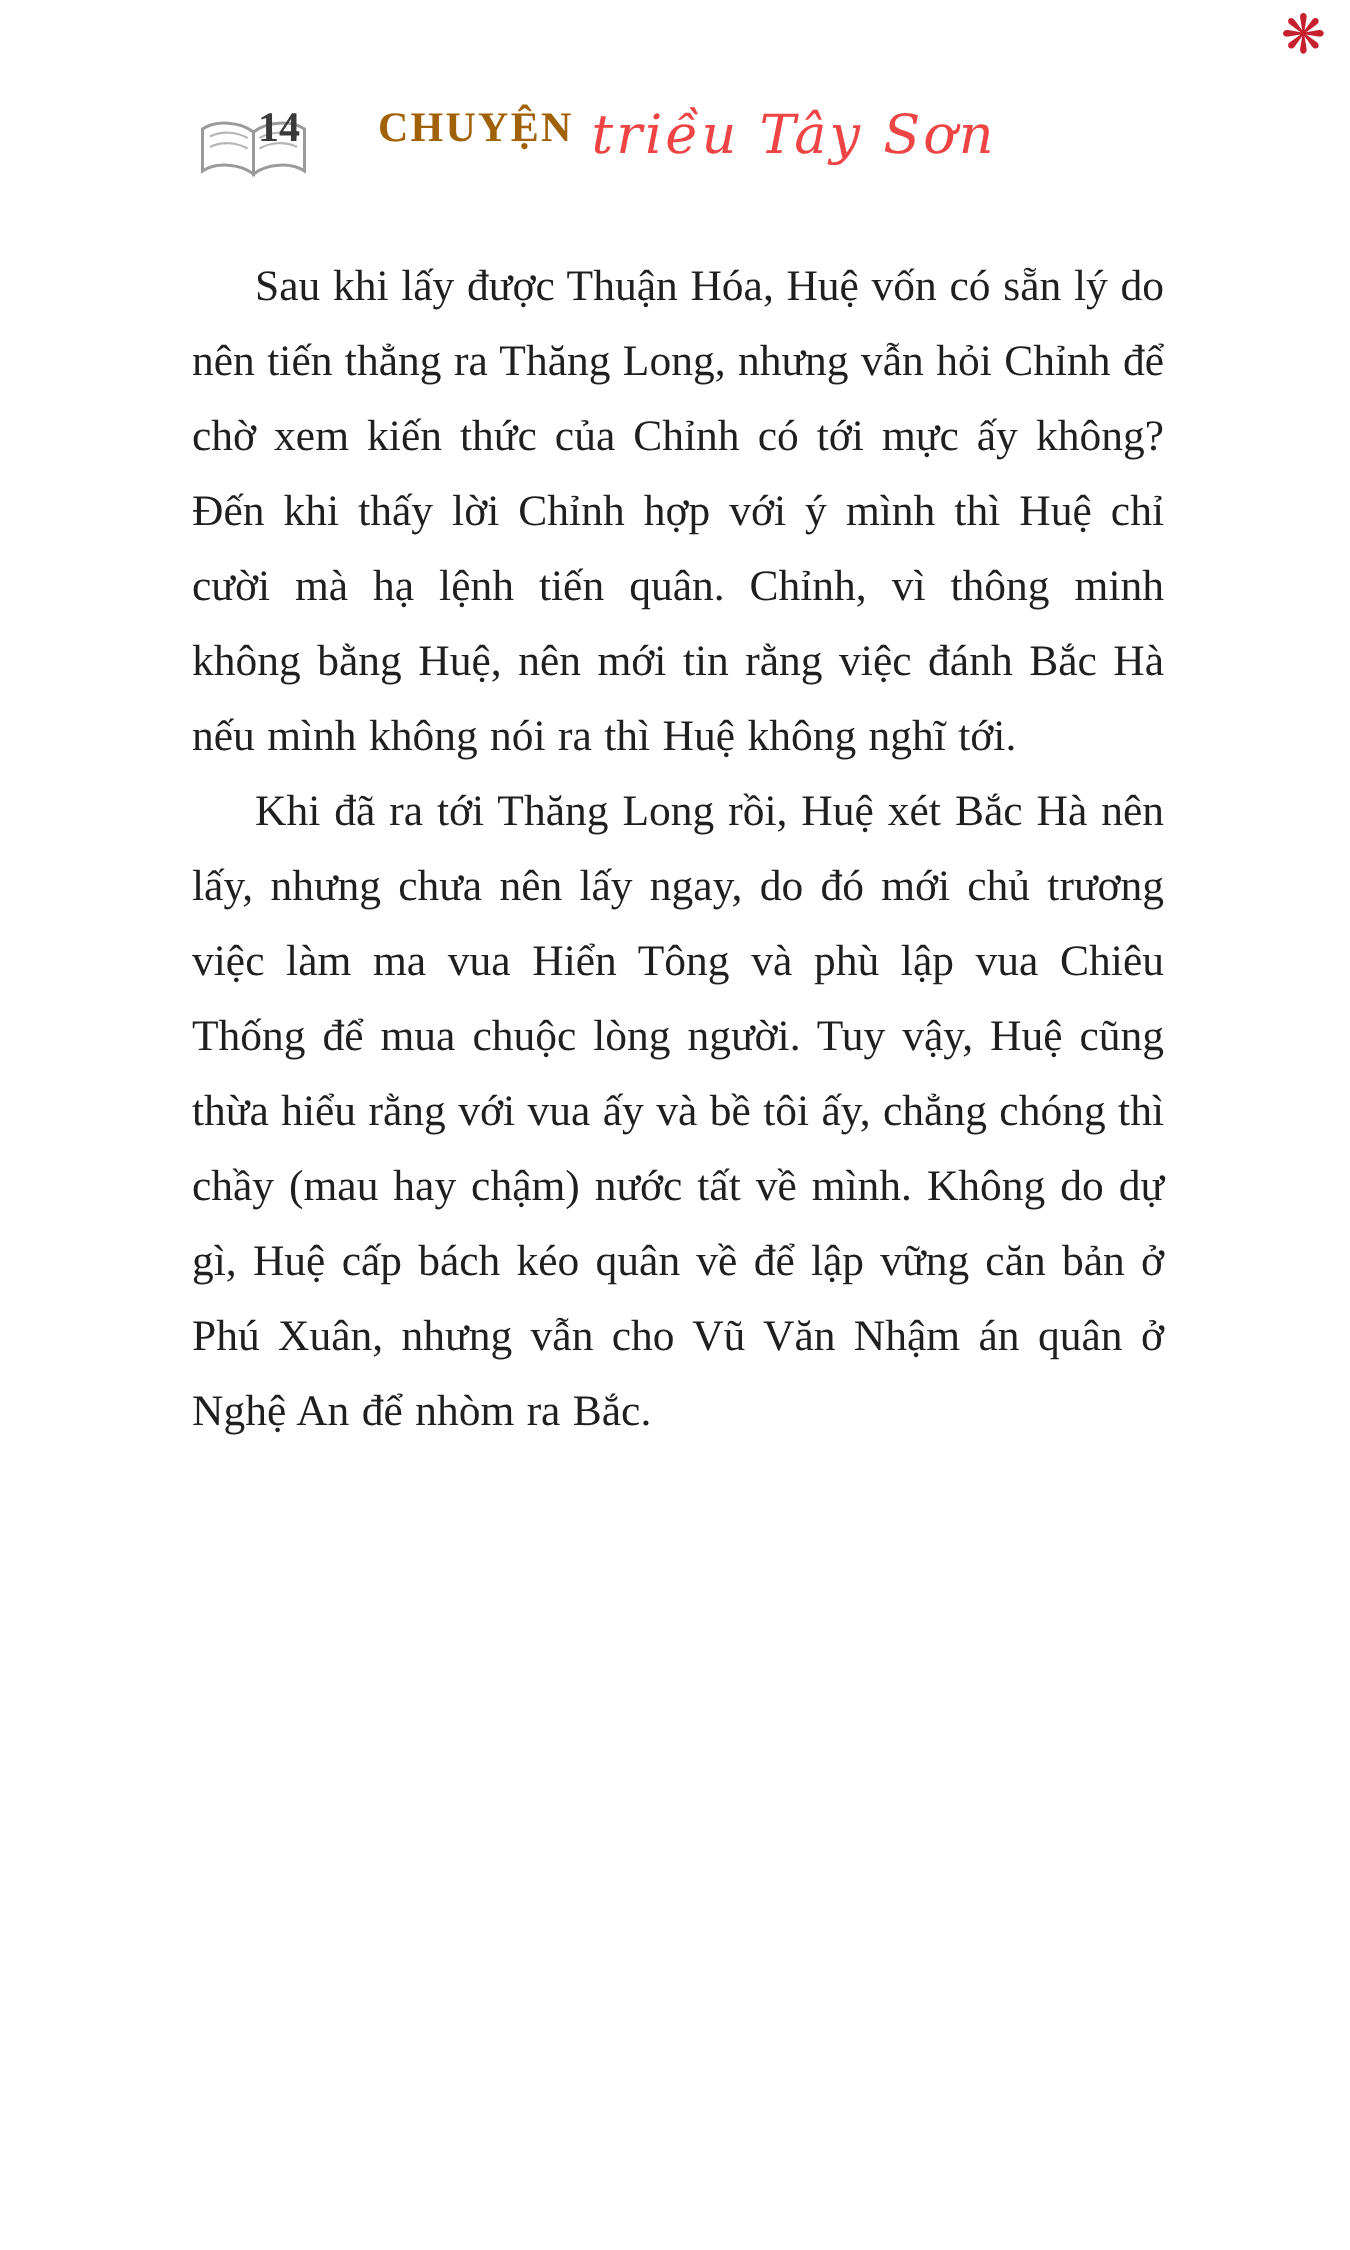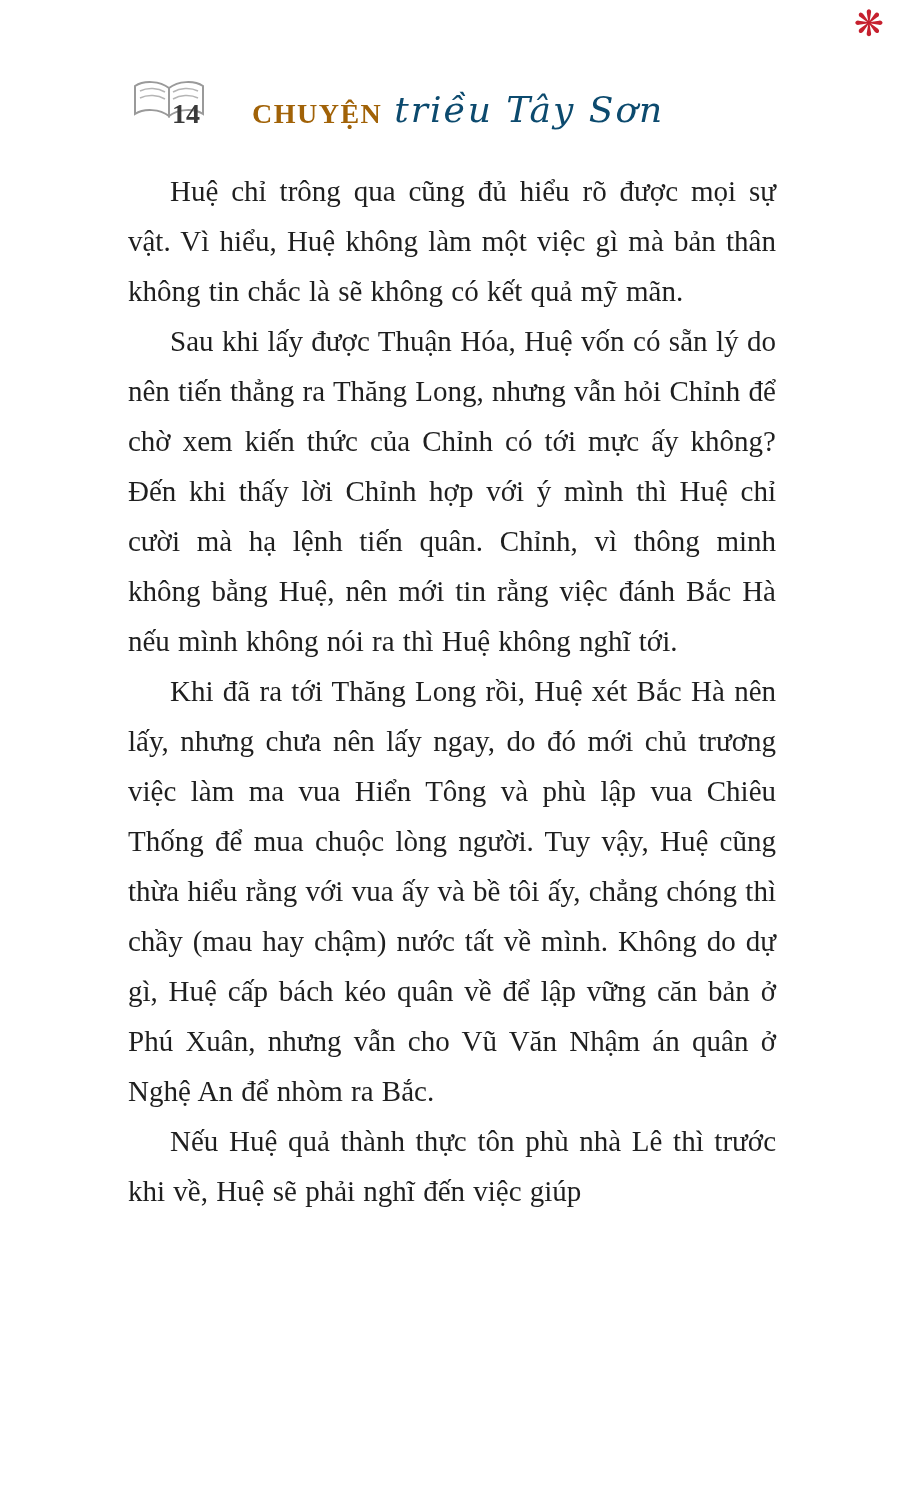--- a/index.html
+++ b/index.html
@@ -28,21 +28,21 @@
     color: #c6202e;
     font-family: "DejaVu Sans", sans-serif;
   }
   .page-header {
     position: absolute;
     top: 70px;
     left: 132px;
     right: 104px;
     height: 60px;
     display: flex;
-    align-items: flex-end;
+    align-items: flex-start;
   }
   .book-icon-wrap {
     position: relative;
     width: 74px;
     height: 48px;
     align-self: center;
     margin-right: -34px;
   }
   .book-icon-wrap svg {
     position: absolute;
@@ -62,21 +62,21 @@
     font-weight: bold;
     letter-spacing: 1.5px;
     color: #a16207;
     font-family: "Liberation Serif", serif;
     margin-right: 12px;
   }
   .title-script {
     font-size: 36px;
     font-style: italic;
     font-family: "DejaVu Serif", serif;
-    color: #0c4a6e;
+    color: #ef4444;
     letter-spacing: 2px;
   }
   .body-text {
     position: absolute;
     top: 166px;
     left: 128px;
     width: 648px;
     font-size: 29px;
     line-height: 50px;
     text-align: justify;
@@ -106,19 +106,17 @@
         <path d="M41 21 C 48 17, 58 16, 66 20" stroke="#b5b5b5" stroke-width="1.5"></path>
         <path d="M37 10 L 37 38" stroke="#9a9a9a" stroke-width="2"></path>
       </svg>
     </span>
     <span class="page-number">14</span>
     <span class="title-caps">CHUYỆN</span>
     <span class="title-script">triều Tây Sơn</span>
   </div>
 
   <div class="body-text">
-    <p>Huệ chỉ trông qua cũng đủ hiểu rõ được mọi sự vật. Vì hiểu, Huệ không làm một việc gì mà bản thân không tin chắc là sẽ không có kết quả mỹ mãn.</p>
     <p>Sau khi lấy được Thuận Hóa, Huệ vốn có sẵn lý do nên tiến thẳng ra Thăng Long, nhưng vẫn hỏi Chỉnh để chờ xem kiến thức của Chỉnh có tới mực ấy không? Đến khi thấy lời Chỉnh hợp với ý mình thì Huệ chỉ cười mà hạ lệnh tiến quân. Chỉnh, vì thông minh không bằng Huệ, nên mới tin rằng việc đánh Bắc Hà nếu mình không nói ra thì Huệ không nghĩ tới.</p>
     <p>Khi đã ra tới Thăng Long rồi, Huệ xét Bắc Hà nên lấy, nhưng chưa nên lấy ngay, do đó mới chủ trương việc làm ma vua Hiển Tông và phù lập vua Chiêu Thống để mua chuộc lòng người. Tuy vậy, Huệ cũng thừa hiểu rằng với vua ấy và bề tôi ấy, chẳng chóng thì chầy (mau hay chậm) nước tất về mình. Không do dự gì, Huệ cấp bách kéo quân về để lập vững căn bản ở Phú Xuân, nhưng vẫn cho Vũ Văn Nhậm án quân ở Nghệ An để nhòm ra Bắc.</p>
-    <p>Nếu Huệ quả thành thực tôn phù nhà Lê thì trước khi về, Huệ sẽ phải nghĩ đến việc giúp</p>
   </div>
 
 </div>
 
 </body></html>

